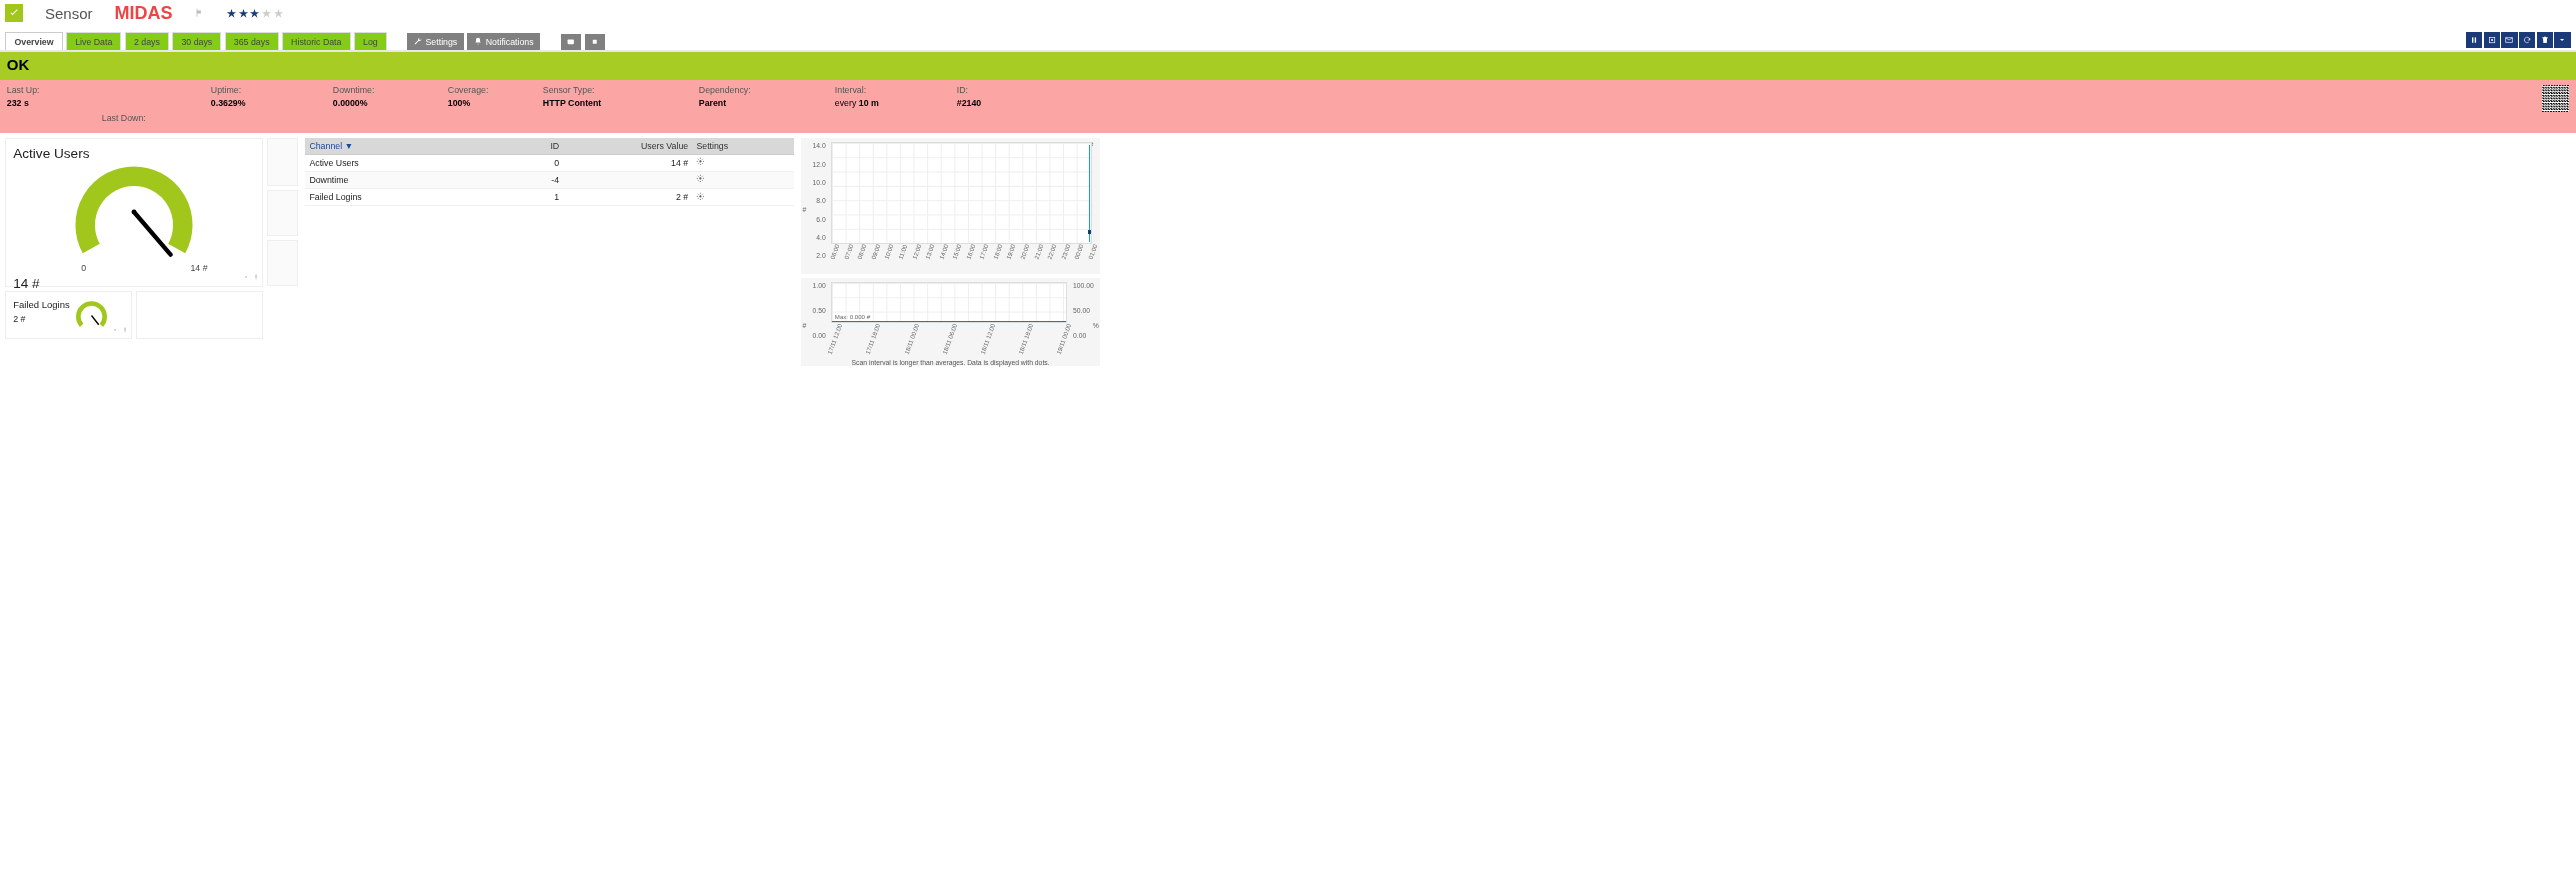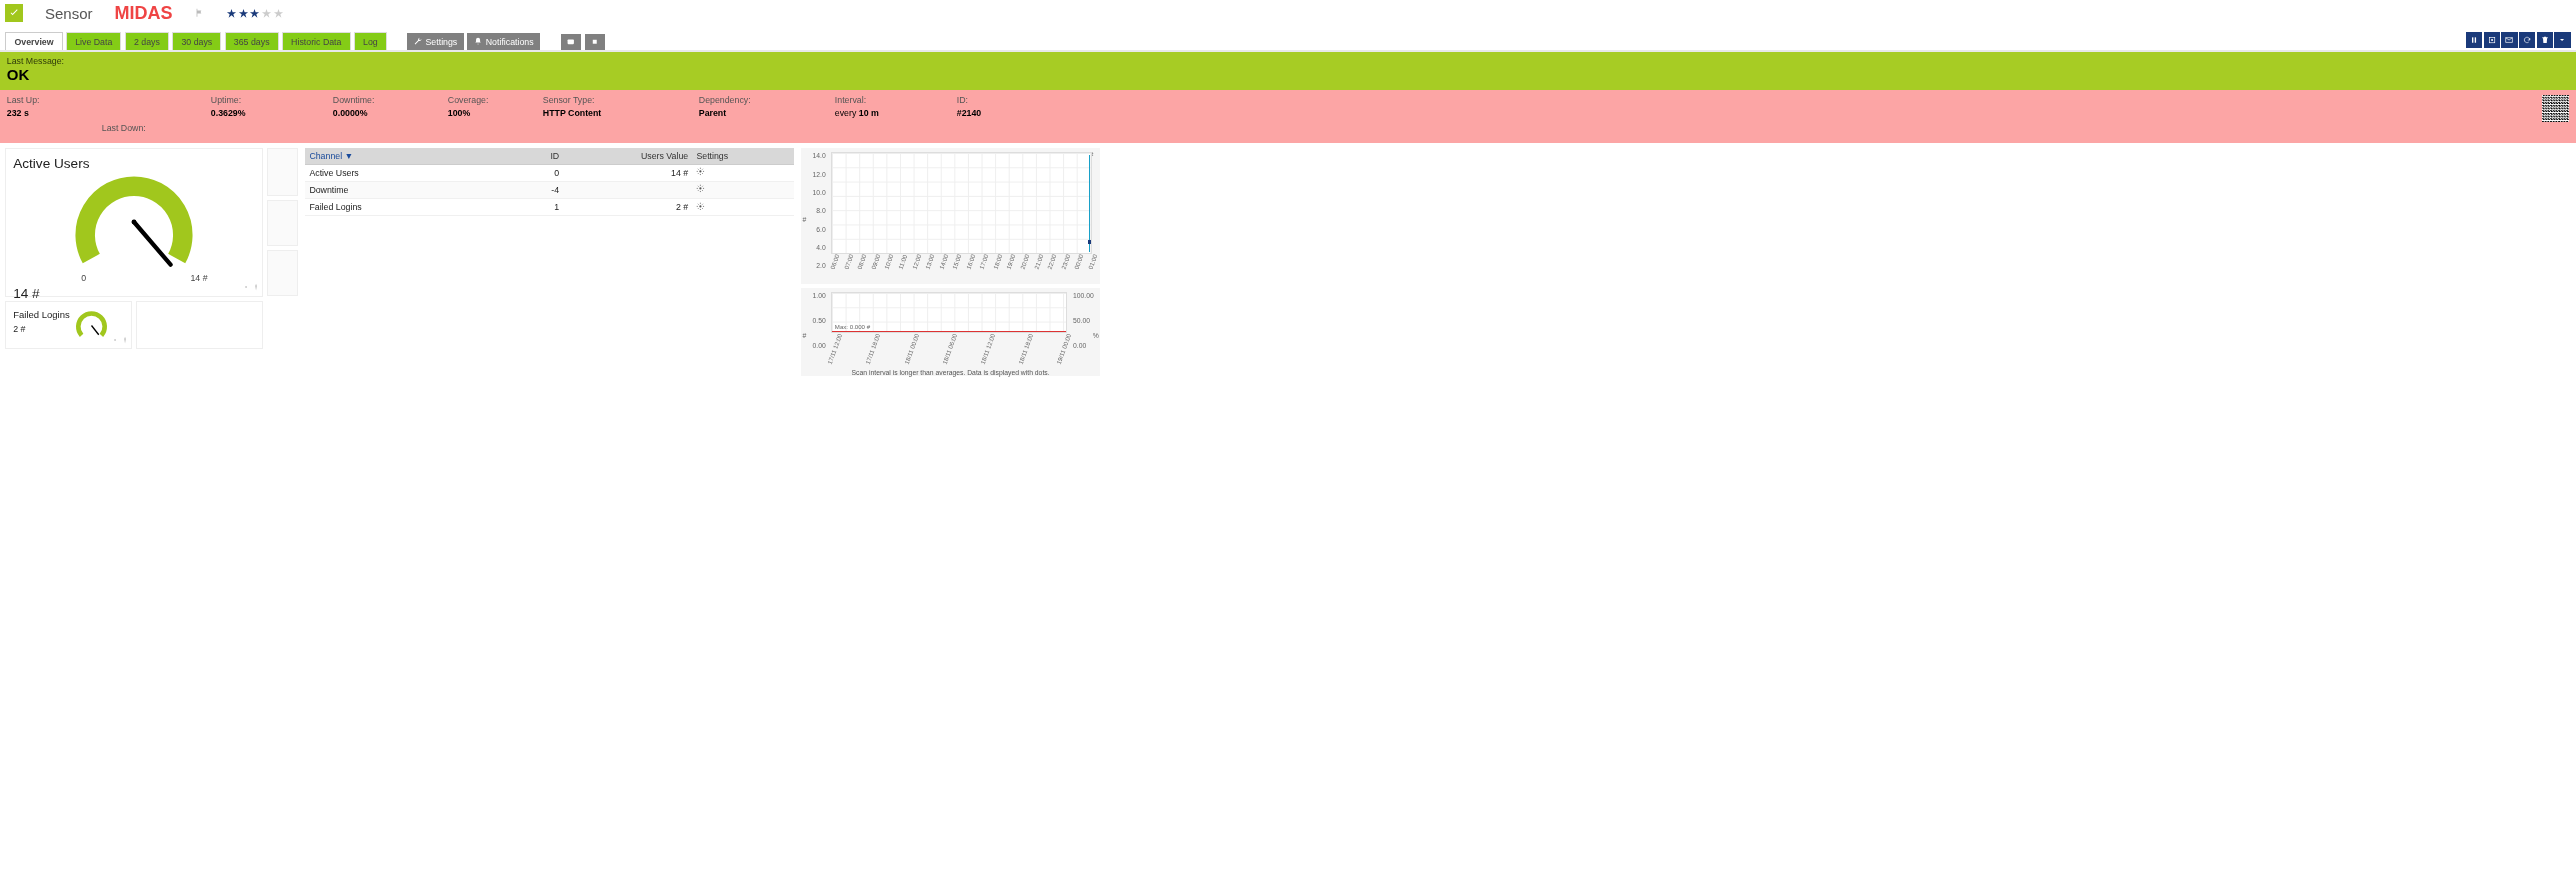--- a/index.html
+++ b/index.html
@@ -188,21 +188,20 @@
       </div>
     <div class="rbtn">
         <svg width="8.1" height="8.1" viewBox="0 0 24 24" fill="#fff">
           <path d="M6 9l6 6 6-6z"></path>
         </svg>
       </div>
   </div>
 </div>
 
 <div class="status-bar">
-  <div class="lbl">Last Message:</div>
   <div class="msg">OK</div>
 </div>
 
 <div class="stats-strip">
   <div class="stat" style="width:95px;">
     <span class="lbl">Last Up:</span>
     <span class="val">232 s</span>
   </div>
   <div class="stat" style="width:109px;margin-top:28px;">
     <span class="lbl">Last Down:</span>

